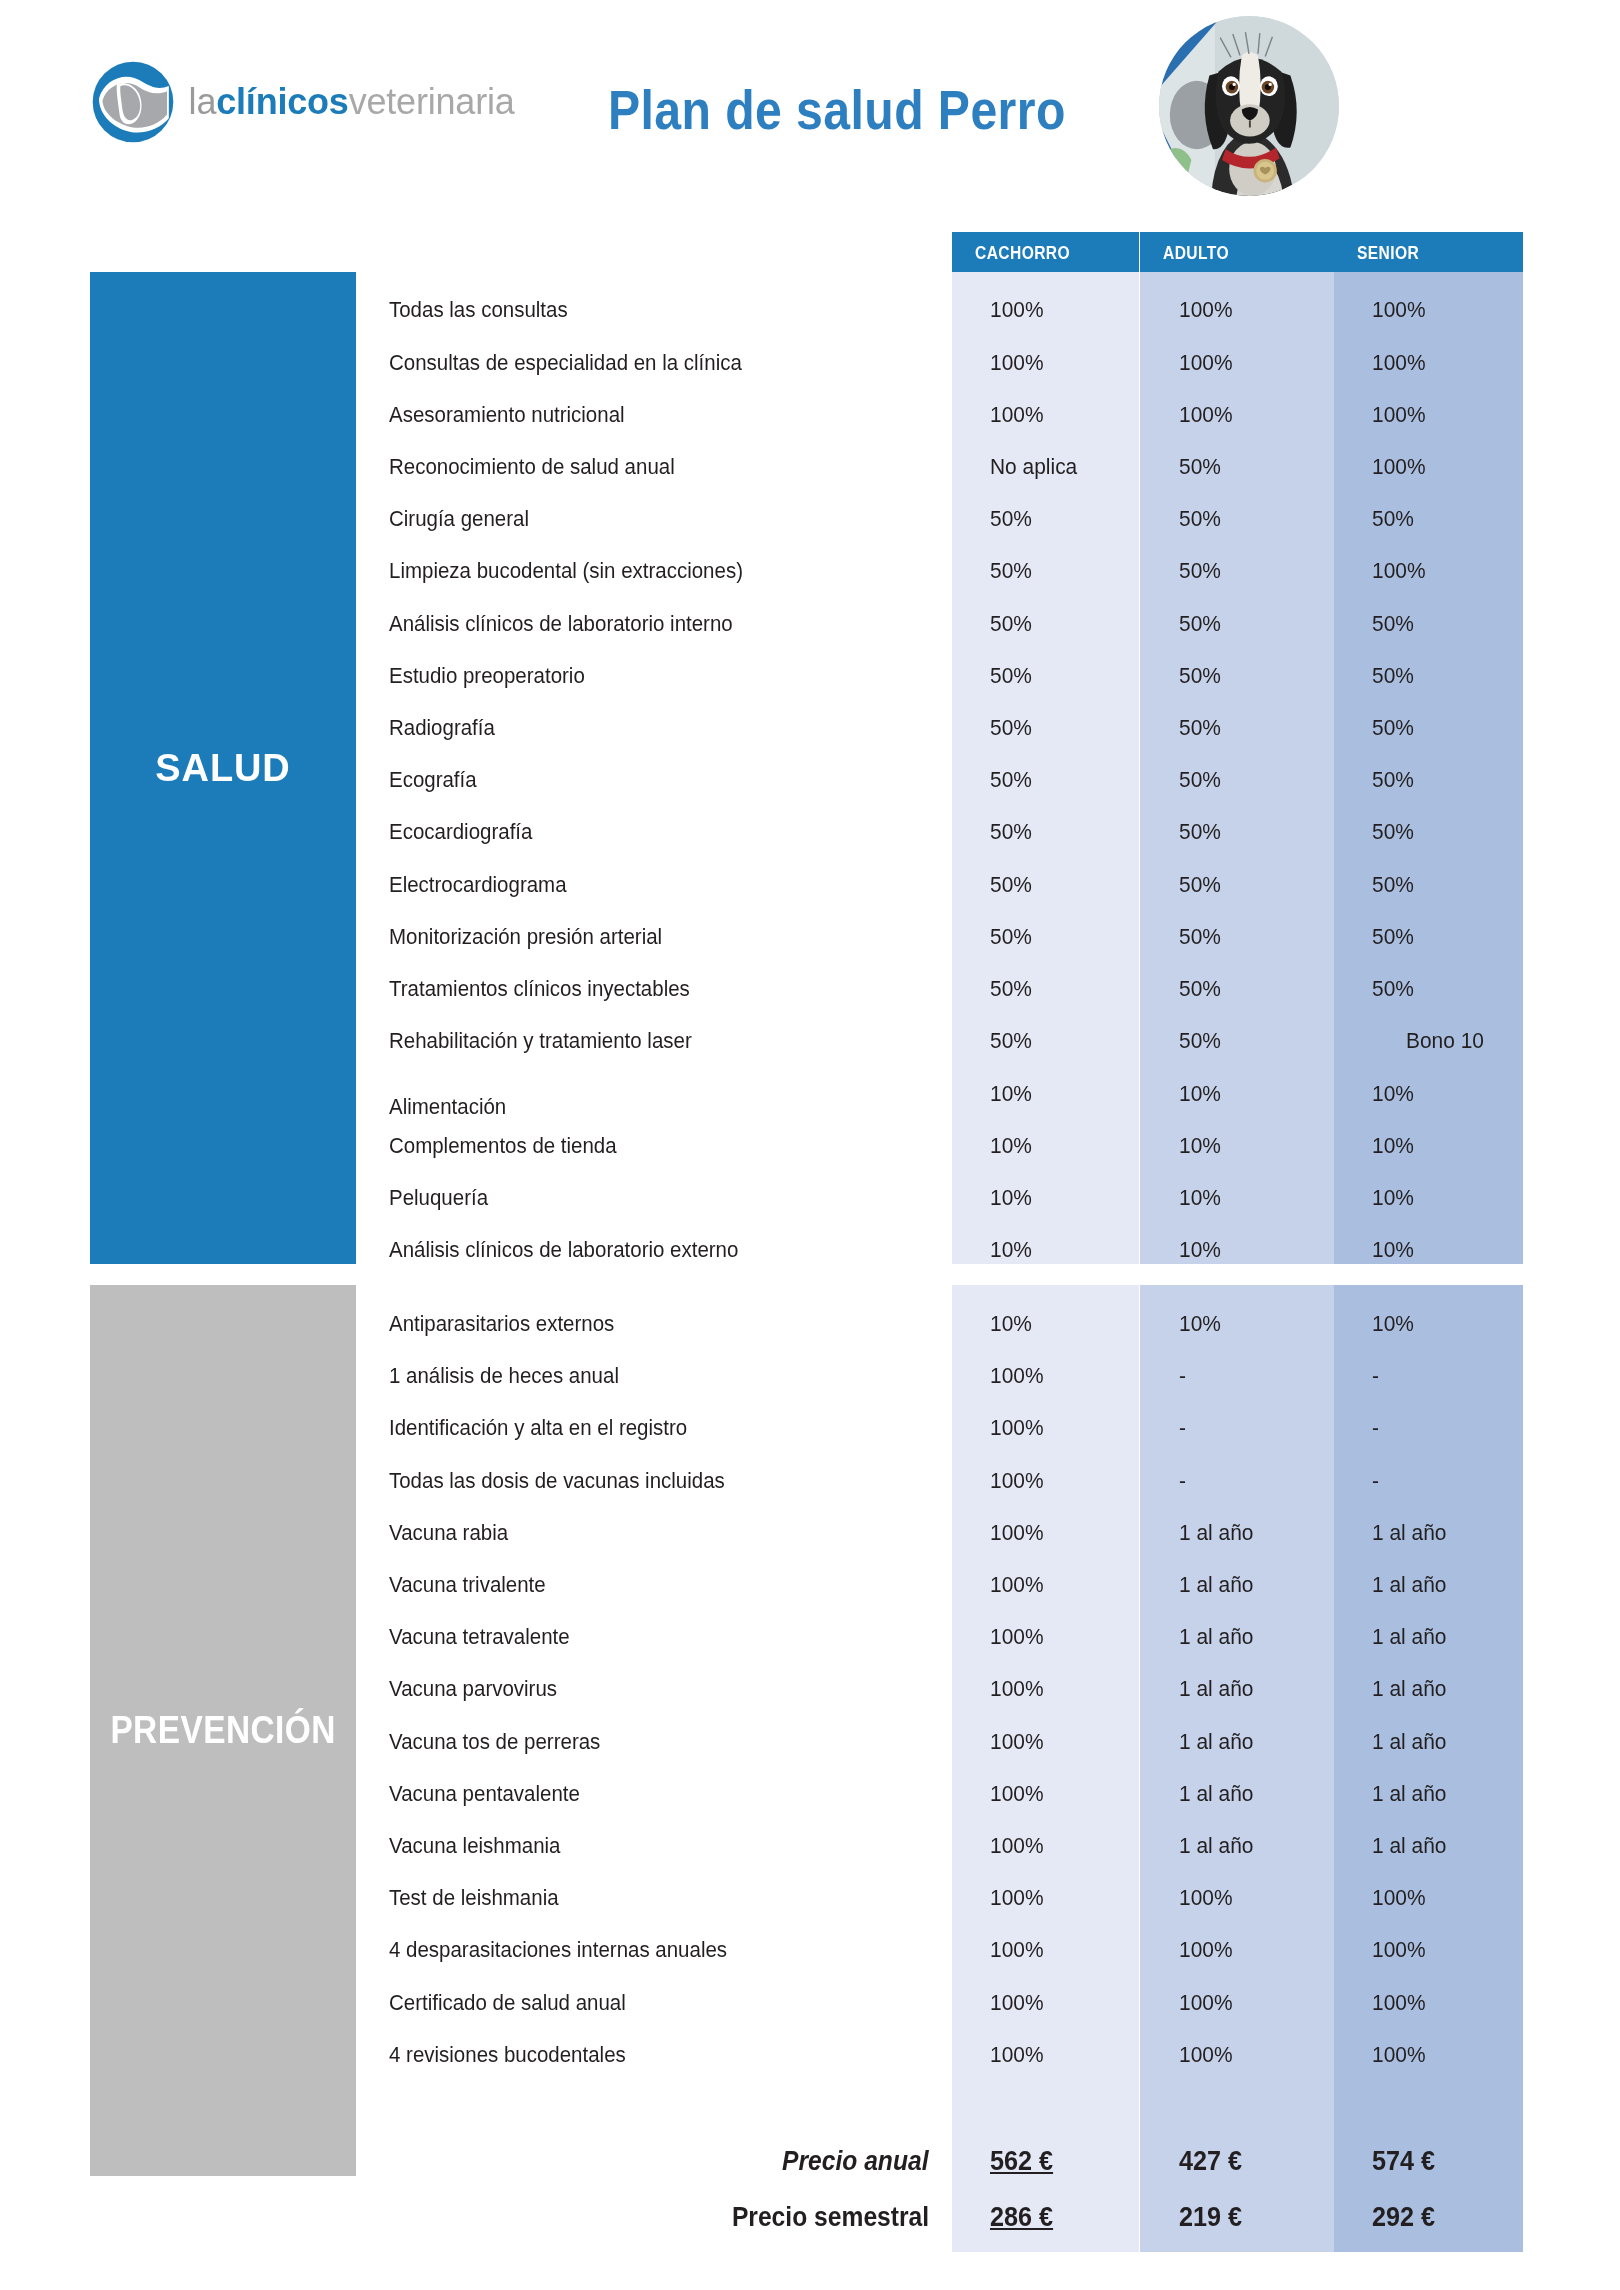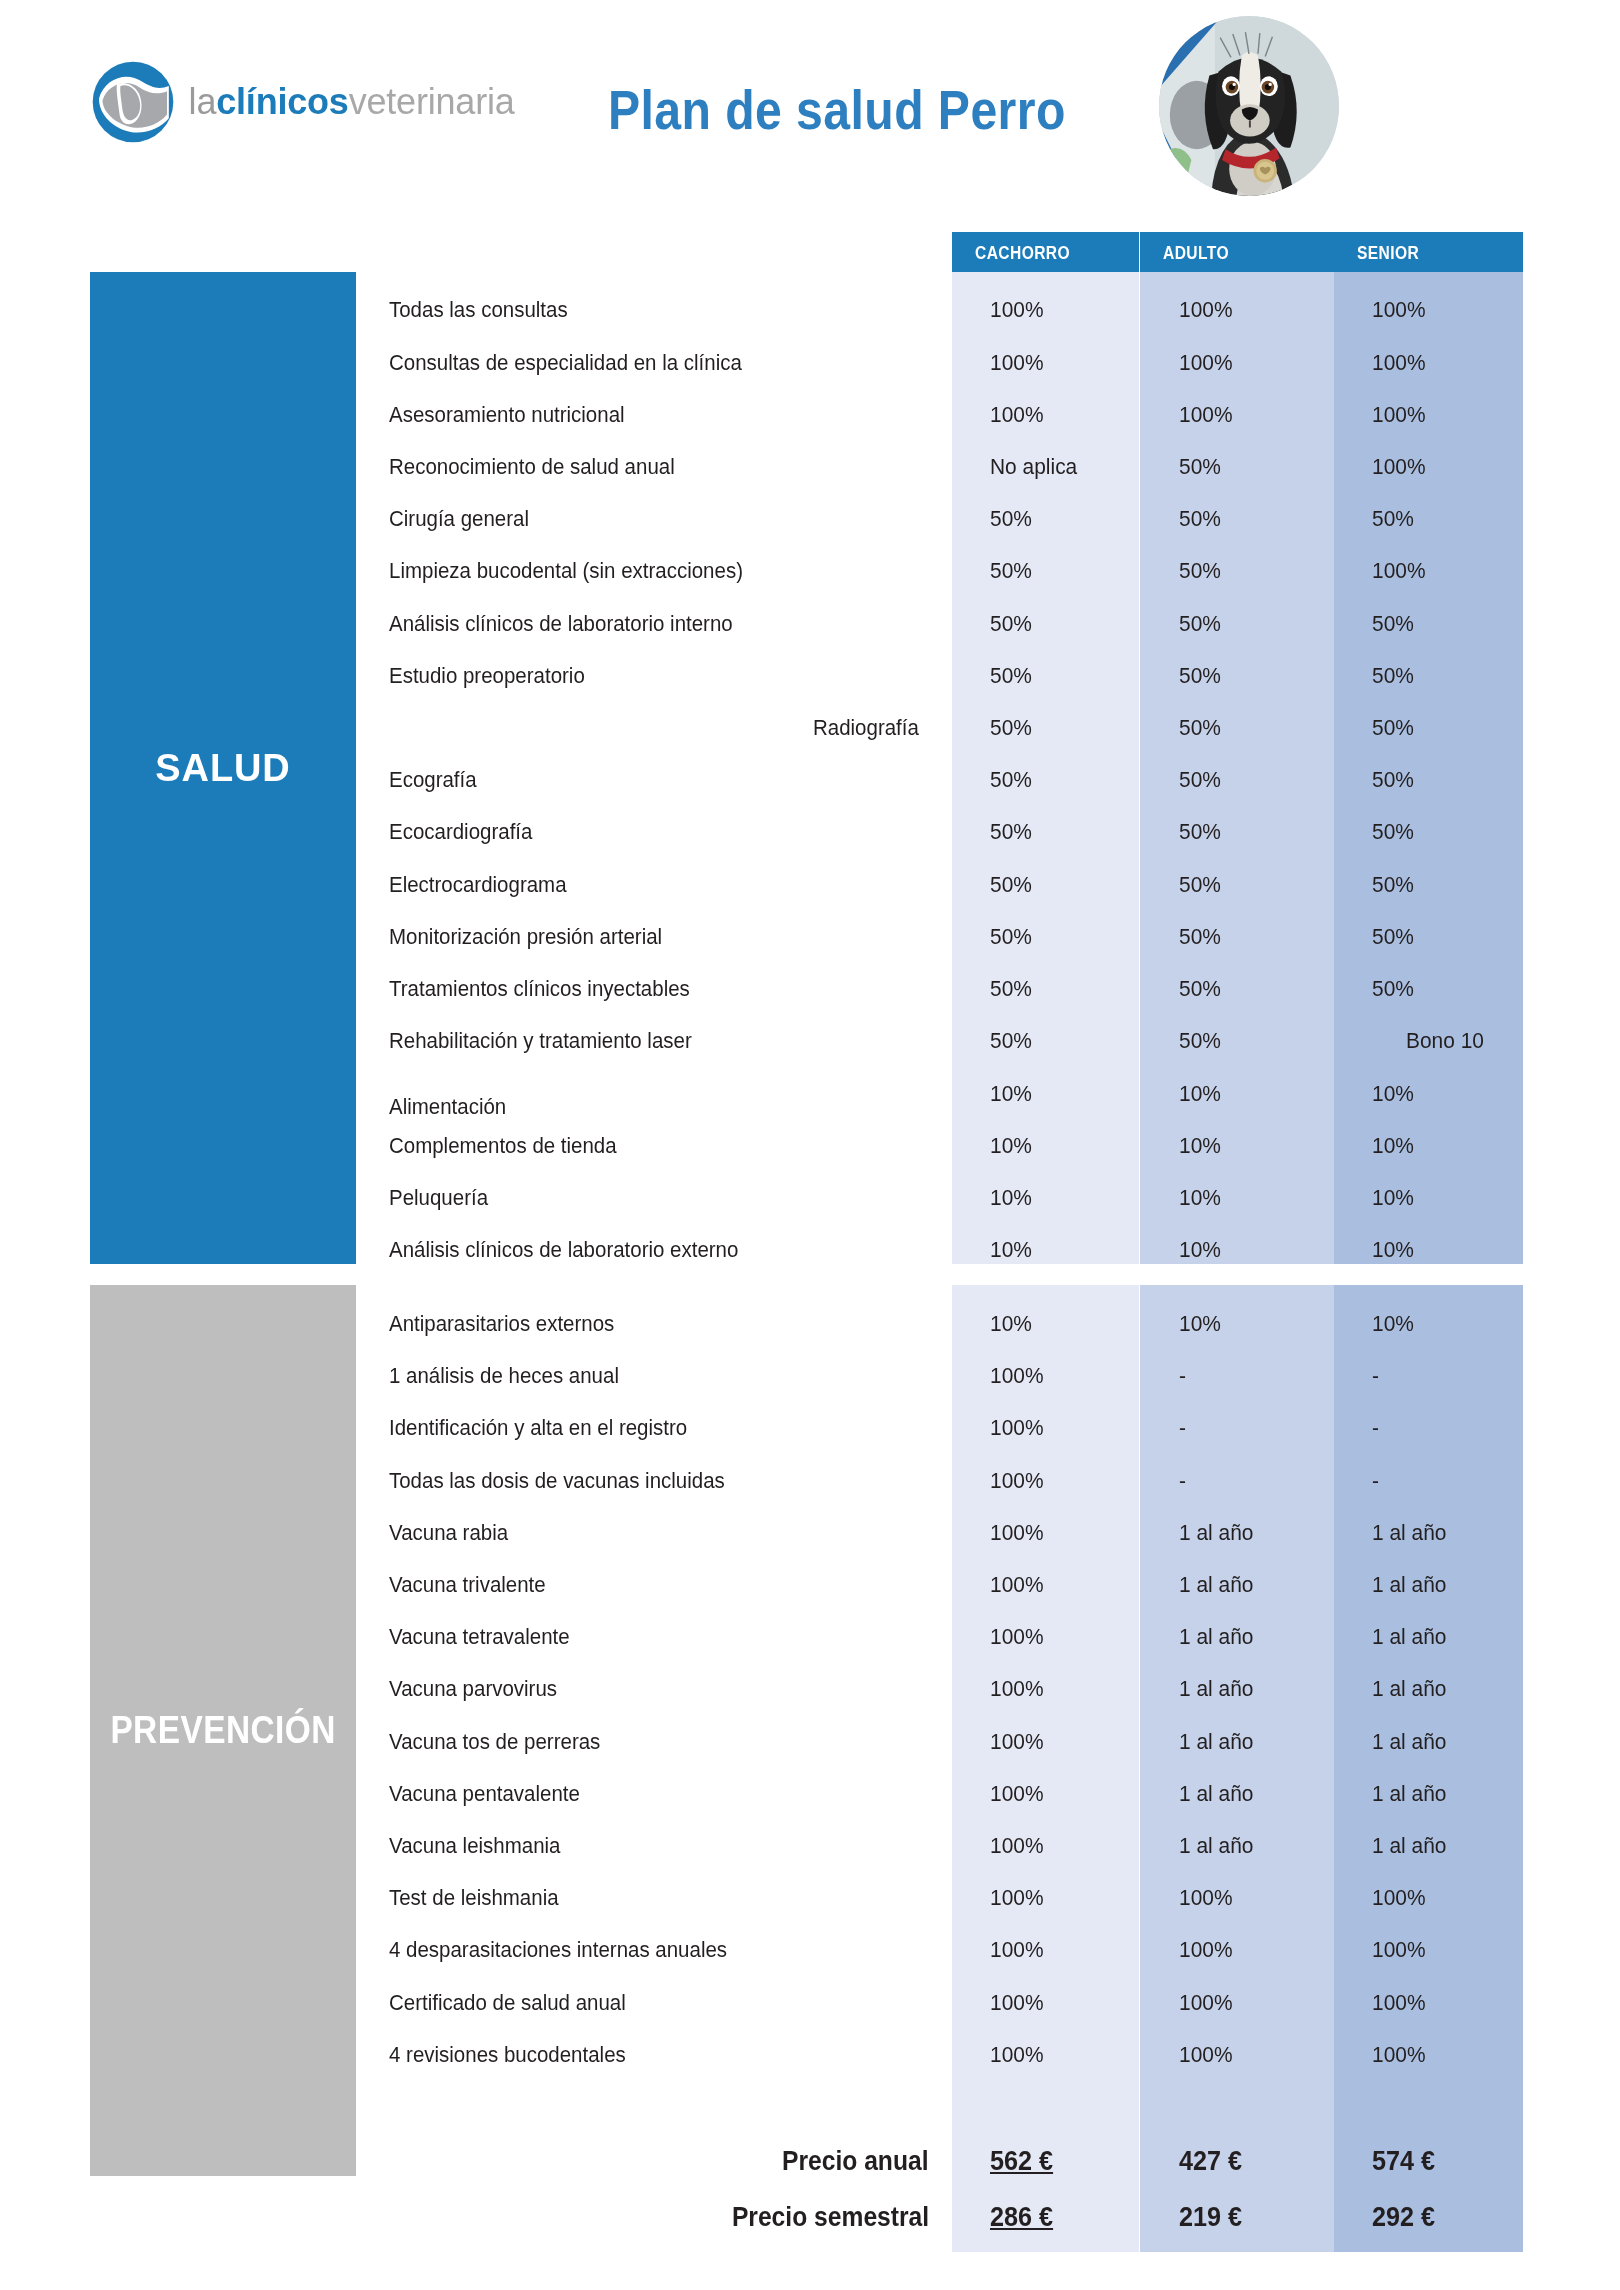--- a/index.html
+++ b/index.html
@@ -298,21 +298,21 @@
       </div>
       <div class="val v-c" style="top: 650px;">
         <span>50%</span>
       </div>
       <div class="val v-a" style="top: 650px;">
         <span>50%</span>
       </div>
       <div class="val v-s" style="top: 650px;">
         <span>50%</span>
       </div>
-      <div class="feat" style="top: 702px; justify-content: flex-end;">
+      <div class="feat" style="top: 702px;">
         <span>Radiografía</span>
       </div>
       <div class="val v-c" style="top: 702px;">
         <span>50%</span>
       </div>
       <div class="val v-a" style="top: 702px;">
         <span>50%</span>
       </div>
       <div class="val v-s" style="top: 702px;">
         <span>50%</span>
@@ -617,21 +617,21 @@
       <div class="val v-s" style="top: 2029px;">
         <span>100%</span>
       </div>
     </div>
 
   <div class="pf-band pf-c"></div>
   <div class="pf-band pf-a"></div>
   <div class="pf-band pf-s"></div>
 
   <div id="prices-host">
-      <div class="price-label" style="top: 2133px;">
+      <div class="price-label" style="top: 2133px; font-style: italic;">
         <span>Precio anual</span>
       </div>
       <div class="price-val pv-c" style="top: 2133px;">
         <span>562 €</span>
       </div>
       <div class="price-val pv-a" style="top: 2133px;">
         <span>427 €</span>
       </div>
       <div class="price-val pv-s" style="top: 2133px;">
         <span>574 €</span>

